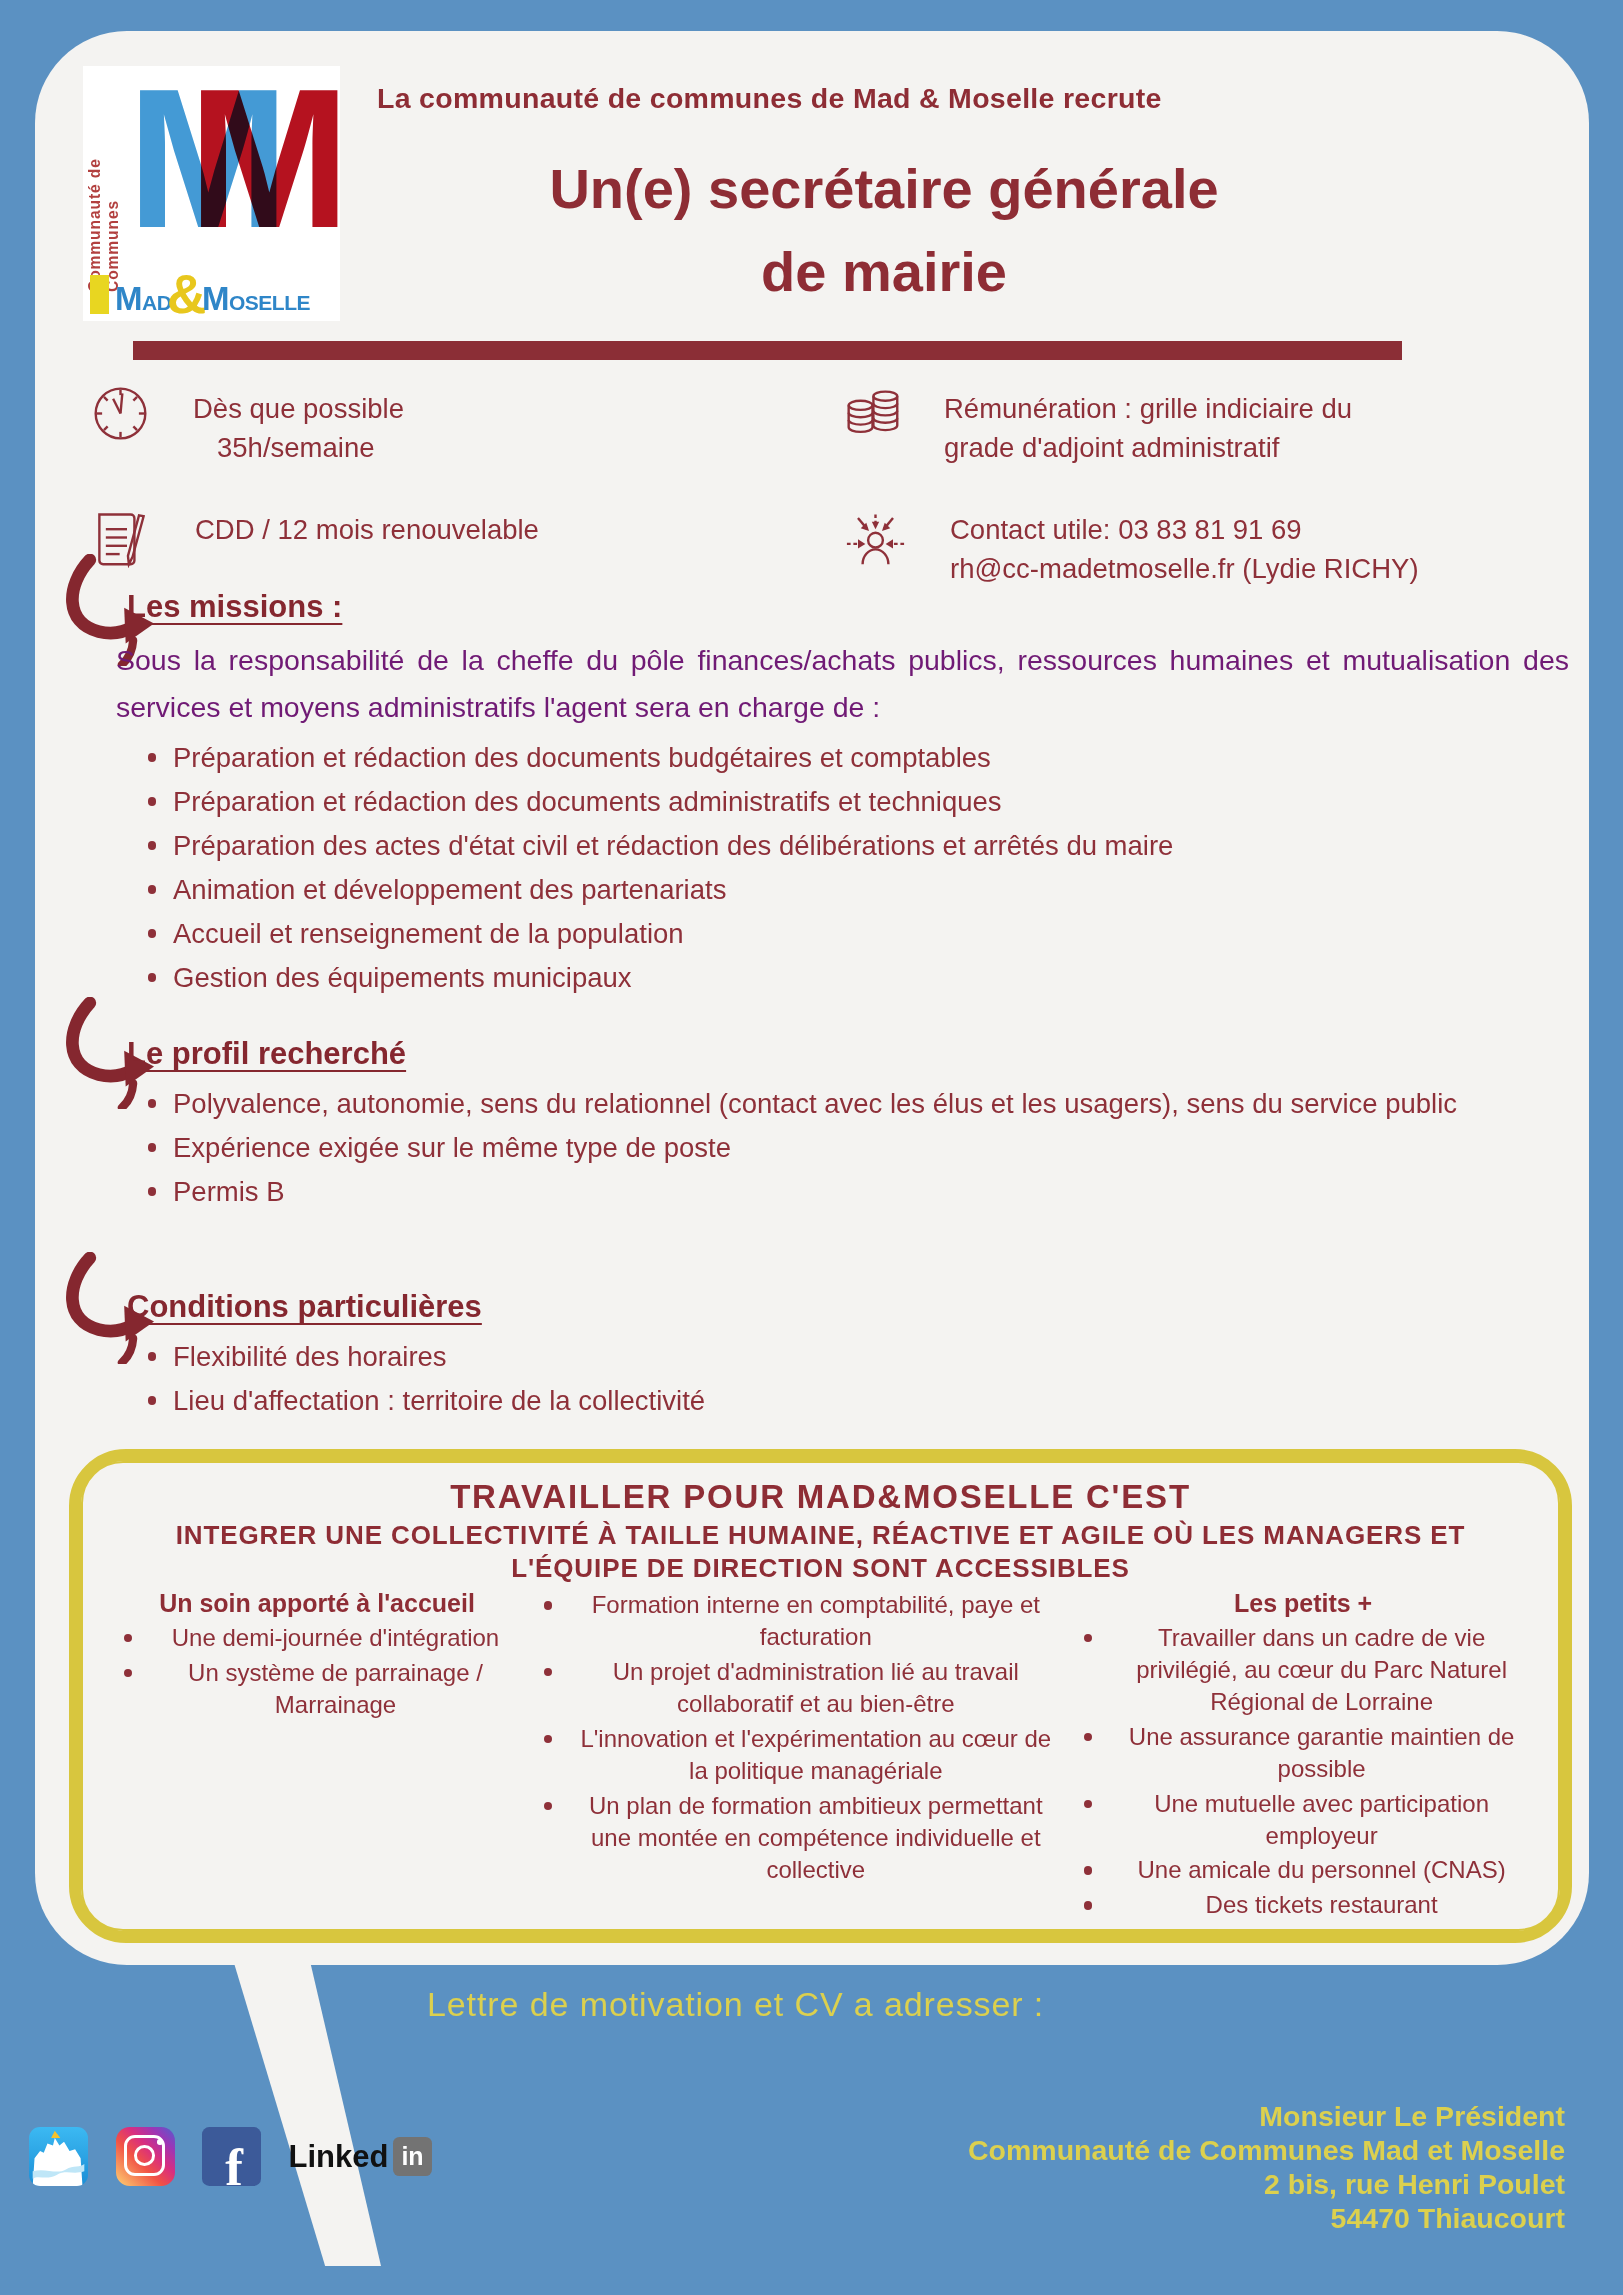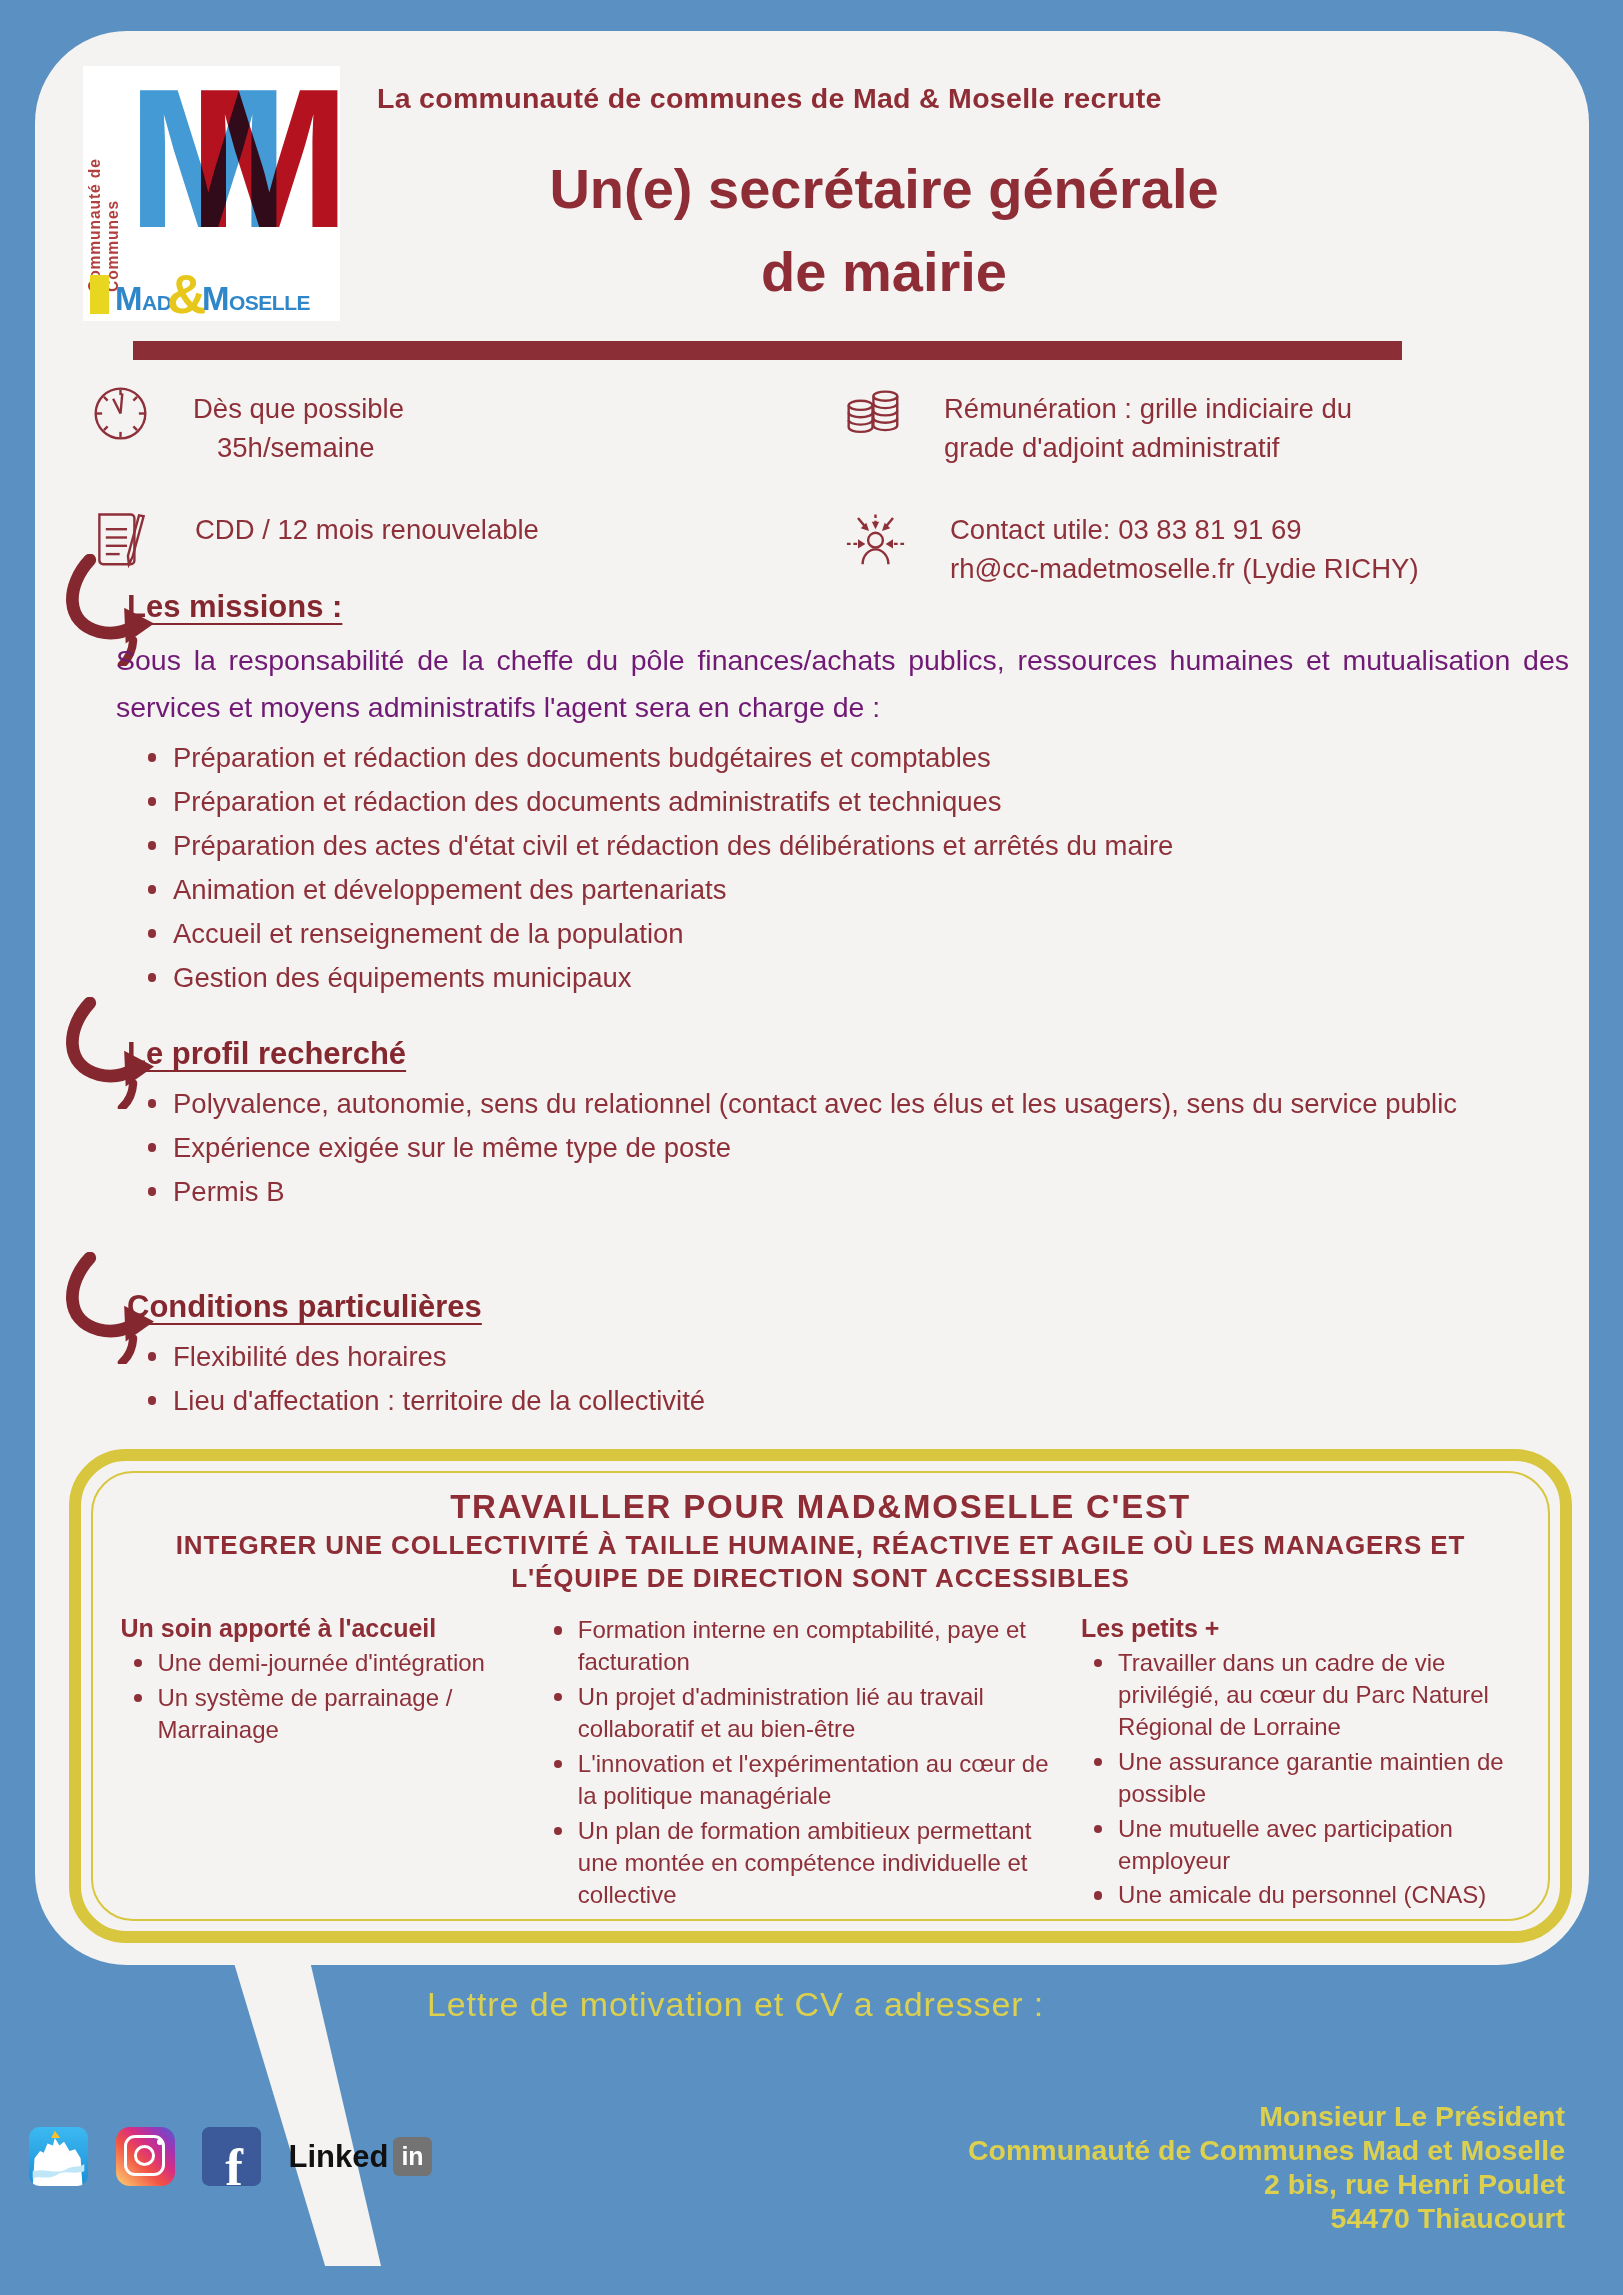--- a/index.html
+++ b/index.html
@@ -79,36 +79,36 @@
   .bullets li::before{
     content:"";position:absolute;left:12px;top:17.4px;width:8.3px;height:8.3px;border-radius:50%;background:#8e3039;
   }
   .list-missions{position:absolute;left:101px;top:705px;width:1414px;}
   .list-profile{position:absolute;left:101px;top:1051px;width:1405px;}
   .list-conditions{position:absolute;left:101px;top:1304px;width:1405px;}
   
   .benefits{
     position:absolute;left:34px;top:1418px;width:1503px;height:494px;
     border:12px solid #d8c63e;border-radius:57px;background:#f4f3f1;
-    box-sizing:border-box;padding:10px;
+    box-sizing:border-box;
   }
   .benefits-inner{
     width:100%;height:100%;box-sizing:border-box;
     border:2.8px solid #d8c63e;border-radius:42px;
     padding:14.7px 27.5px 9.2px 27.5px;overflow:hidden;
   }
   .benefits-title{
     text-align:center;font-size:33px;font-weight:bold;color:#8e2d35;letter-spacing:1.8px;
   }
   .benefits-sub{
     margin:3.7px auto 0 auto;max-width:1322px;text-align:center;
     font-size:26px;font-weight:bold;color:#8e2d35;letter-spacing:0.9px;line-height:33px;
   }
   .benefits-cols{
-    margin-top:19px;display:grid;grid-template-columns:413px 533px 464px;column-gap:7.3px;
+    margin-top:4px;display:grid;grid-template-columns:413px 533px 464px;column-gap:7.3px;text-align:center;
   }
   .col-head{font-size:25px;font-weight:bold;color:#8e2d35;margin-bottom:3.7px;}
   .col-list{list-style:none;margin:0;padding:0;}
   .col-list li{position:relative;padding-left:37px;font-size:24px;color:#8e3039;line-height:32px;margin-bottom:2.8px;}
   .col-list li::before{
     content:"";position:absolute;left:13px;top:12px;width:8.3px;height:8.3px;border-radius:50%;background:#8e3039;
   }
   
   .cta{
     position:absolute;left:427px;top:1985px;

